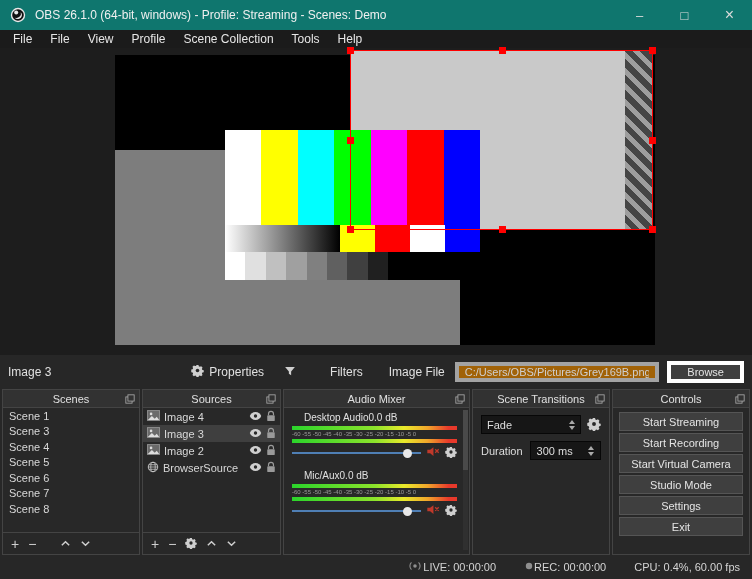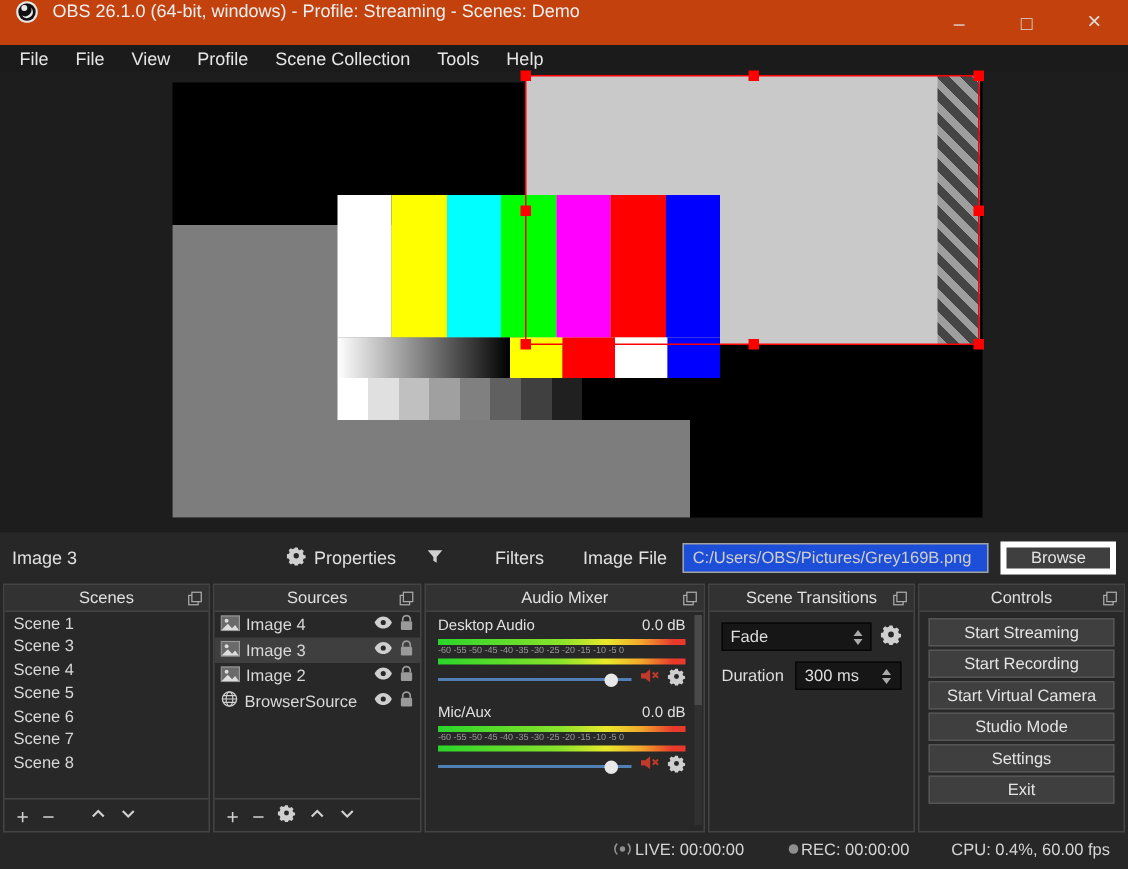--- a/index.html
+++ b/index.html
@@ -1,20 +1,20 @@
 <!DOCTYPE html>
 <html><head>
 <meta charset="utf-8">
 <style>
   * { margin:0; padding:0; box-sizing:border-box; }
   body { background:#333; font-family:"Liberation Sans", sans-serif; }
   .app { position:relative; width:752px; height:579px; background:#272727; overflow:hidden; }
 
   
-  .titlebar { position:absolute; top:0; left:0; width:752px; height:30px; background:#c2410c; display:flex; align-items:flex-start; color:#f0f0f0; font-size:12px; }
+  .titlebar { position:absolute; top:0; left:0; width:752px; height:30px; background:#0f766e; display:flex; align-items:center; color:#f0f0f0; font-size:12px; }
   .title-icon { margin:0 9px 0 10px; display:flex; }
   .winbtns { margin-left:auto; display:flex; height:100%; }
   .winbtn { width:45px; display:flex; align-items:center; justify-content:center; font-size:13px; color:#dcdcdc; cursor:default; }
   .winbtn.close { font-size:16px; }
 
   
   .menubar { position:absolute; top:30px; left:0; width:752px; height:18px; background:#1b1b1b; display:flex; align-items:center; font-size:12px; color:#e6e6e6; padding-left:4px; }
   .menu-item { padding:0 9px; height:100%; display:flex; align-items:center; }
 
   
@@ -36,21 +36,21 @@
   .h-tl{left:-4px;top:-4px} .h-tm{left:50%;margin-left:-3px;top:-4px} .h-tr{right:-4px;top:-4px}
   .h-ml{left:-4px;top:50%;margin-top:-3px} .h-mr{right:-4px;top:50%;margin-top:-3px}
   .h-bl{left:-4px;bottom:-4px} .h-bm{left:50%;margin-left:-3px;bottom:-4px} .h-br{right:-4px;bottom:-4px}
 
   
   .src-toolbar { position:absolute; top:355px; left:0; width:752px; height:34px; display:flex; align-items:center; background:#272727; }
   .src-name { margin-left:8px; font-size:12px; color:#e0e0e0; }
   .tb-btn { display:flex; align-items:center; gap:5px; font-size:12px; color:#e0e0e0; cursor:default; }
   .tb-props { margin-left:140px;text-align:center; } .tb-filters { margin-left:20px;gap:34px; }
   .if-label { margin-left:26px; font-size:12px; color:#e0e0e0; }
-  .if-input { flex:1; margin-left:10px; height:20px; background:#1d4ed8; border:1px solid #a3a3a3; color:#cfcfcf; font-size:11px; padding:0 6px; font-family:inherit; }
+  .if-input { flex:1; margin-left:10px; height:20px; background:#a16207; border:4px solid #a3a3a3; color:#cfcfcf; font-size:11px; padding:0 6px; font-family:inherit; }
   .browse-btn { margin:0 8px; height:22px; background:#3f3f3f; border:4px solid #ffffff; color:#e4e4e4; font-size:11px; padding:0 16px; font-family:inherit; }
 
   
   .docks { position:absolute; top:389px; left:2px; width:748px; height:166px; display:flex; gap:2px; }
   .panel { position:relative; background:#282828; border:1px solid #444; display:flex; flex-direction:column; }
   .p-scenes{flex:0 0 138px}.p-sources{flex:0 0 139px}.p-mixer{flex:0 0 187px}.p-trans{flex:0 0 138px}.p-controls{flex:0 0 138px}
   .panel-header { flex:0 0 18px; background:#323232; border-bottom:1px solid #444; display:flex; align-items:center; justify-content:center; position:relative; font-size:11px; color:#e0e0e0; }
   .dockicon { position:absolute; right:4px; top:4px; display:flex; }
   .plist { flex:1; overflow:hidden; }
   .scene-row { height:15.5px; display:flex; align-items:center; padding:0 6px; font-size:11px; color:#d8d8d8; }
@@ -59,21 +59,21 @@
   .row-right { margin-left:auto; display:flex; align-items:center; gap:4px; }
   .panel-toolbar { flex:0 0 22px; border-top:1px solid #444; display:flex; align-items:center; gap:9px; padding:0 8px; color:#cfcfcf; }
   .pt-glyph { font-size:14px; line-height:1; cursor:default; }
   .pt-sep { width:6px; }
 
   
   .mixer-body { flex:1; padding:4px 12px 0 8px; position:relative; }
   .mx-scrollbar { position:absolute; right:1px; top:2px; width:5px; height:140px; background:#303030; }
   .mx-thumb { position:absolute; top:0; left:0; width:5px; height:60px; background:#4a4a4a; }
   .mx-channel { margin-bottom:9px; }
-  .mx-name-row { display:flex; justify-content:space-between; font-size:10px; color:#e0e0e0; height:13px; }
+  .mx-name-row { display:flex; font-size:10px; color:#e0e0e0; height:13px;margin-left:12px; }
   .mx-bar { height:4px; background:linear-gradient(90deg,#2bd42b 0%,#8be32b 50%,#e9e92b 68%,#f2a72b 82%,#e8392b 95%); margin:1px 0; }
   .mx-scale { font-size:6px; color:#9a9a9a; height:7px; line-height:7px; white-space:nowrap; overflow:hidden; }
   .mx-slider-row { display:flex; align-items:center; gap:5px; height:16px; margin-top:2px; }
   .mx-slider { flex:1; position:relative; height:12px; }
   .mx-track { position:absolute; left:0; right:0; top:5px; height:2px; background:#4f7fb5; }
   .mx-handle { position:absolute; left:86%; top:1.5px; width:9px; height:9px; border-radius:50%; background:#e8e8e8; }
 
   
   .trans-body { flex:1; padding:7px 8px; font-size:11px; color:#dedede; }
   .combo-row { display:flex; align-items:center; gap:6px; }

